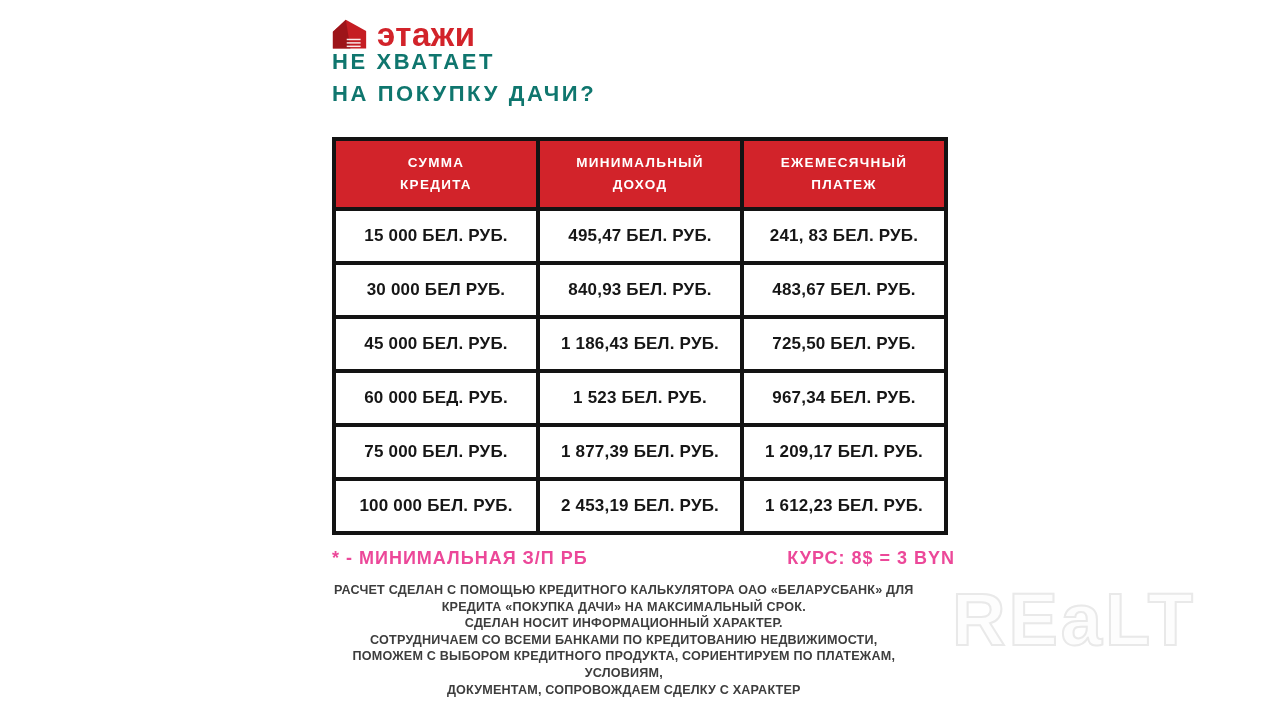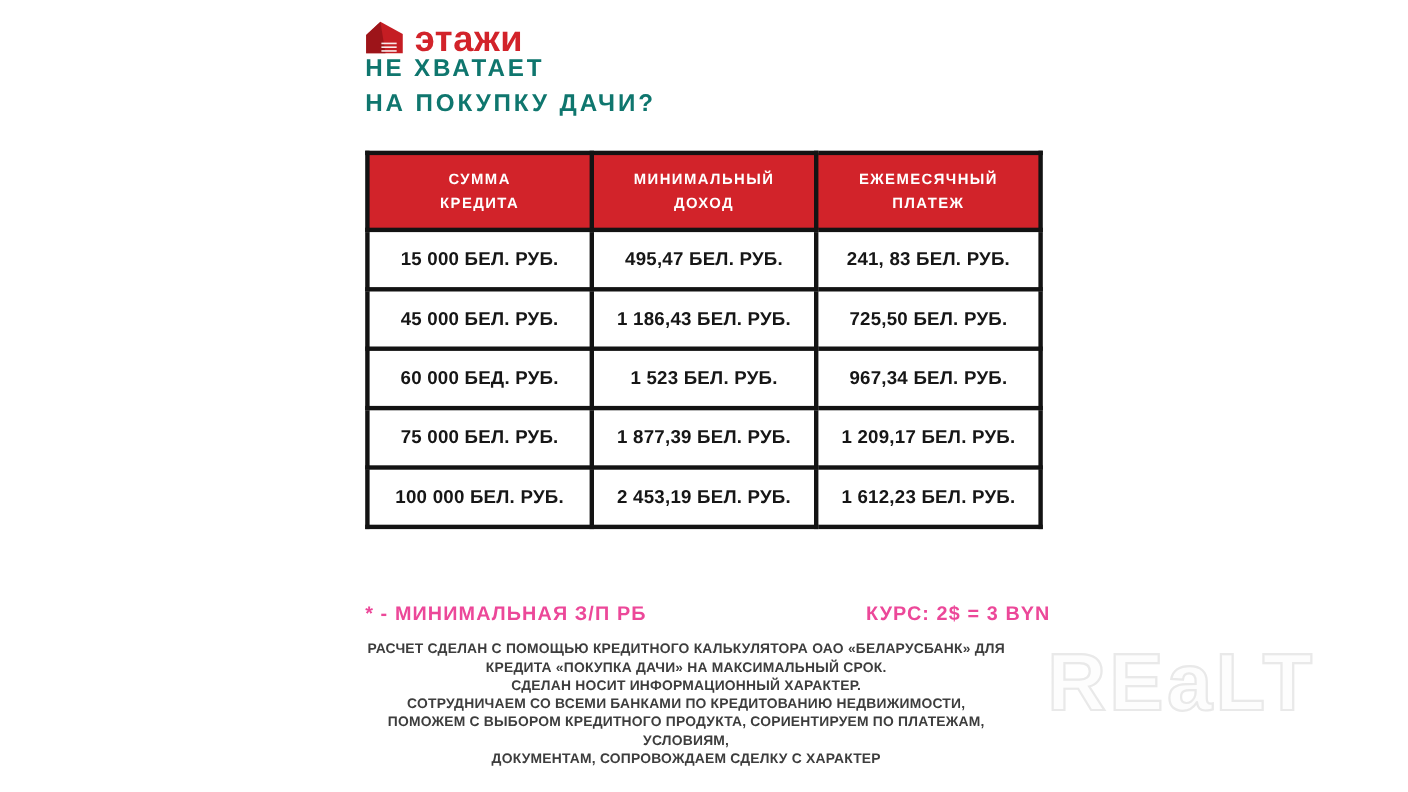--- a/index.html
+++ b/index.html
@@ -102,20 +102,25 @@
         </th>
       </tr>
     </thead>
     <tbody>
       <tr>
         <td>15 000 БЕЛ. РУБ.</td>
         <td>495,47 БЕЛ. РУБ.</td>
         <td>241, 83 БЕЛ. РУБ.</td>
       </tr>
       <tr>
+        <td>30 000 БЕЛ РУБ.</td>
+        <td>840,93 БЕЛ. РУБ.</td>
+        <td>483,67 БЕЛ. РУБ.</td>
+      </tr>
+      <tr>
         <td>45 000 БЕЛ. РУБ.</td>
         <td>1 186,43 БЕЛ. РУБ.</td>
         <td>725,50 БЕЛ. РУБ.</td>
       </tr>
       <tr>
         <td>60 000 БЕД. РУБ.</td>
         <td>1 523 БЕЛ. РУБ.</td>
         <td>967,34 БЕЛ. РУБ.</td>
       </tr>
       <tr>
@@ -126,21 +131,21 @@
       <tr>
         <td>100 000 БЕЛ. РУБ.</td>
         <td>2 453,19 БЕЛ. РУБ.</td>
         <td>1 612,23 БЕЛ. РУБ.</td>
       </tr>
     </tbody>
   </table>
 
   <div class="footnote">
     <span>* - МИНИМАЛЬНАЯ З/П РБ</span>
-    <span>КУРС: 2$ = 3 BYN</span>
+    <span>КУРС: 8$ = 3 BYN</span>
   </div>
 
   <div class="disclaimer">
     <div>РАСЧЕТ СДЕЛАН С ПОМОЩЬЮ КРЕДИТНОГО КАЛЬКУЛЯТОРА ОАО «БЕЛАРУСБАНК» ДЛЯ</div>
     <div>КРЕДИТА «ПОКУПКА ДАЧИ» НА МАКСИМАЛЬНЫЙ СРОК.</div>
     <div>СДЕЛАН  НОСИТ ИНФОРМАЦИОННЫЙ ХАРАКТЕР.</div>
     <div>СОТРУДНИЧАЕМ СО ВСЕМИ БАНКАМИ ПО КРЕДИТОВАНИЮ НЕДВИЖИМОСТИ,</div>
     <div>ПОМОЖЕМ С ВЫБОРОМ КРЕДИТНОГО ПРОДУКТА, СОРИЕНТИРУЕМ ПО ПЛАТЕЖАМ,</div>
     <div>УСЛОВИЯМ,</div>
     <div>ДОКУМЕНТАМ, СОПРОВОЖДАЕМ СДЕЛКУ С ХАРАКТЕР</div>

